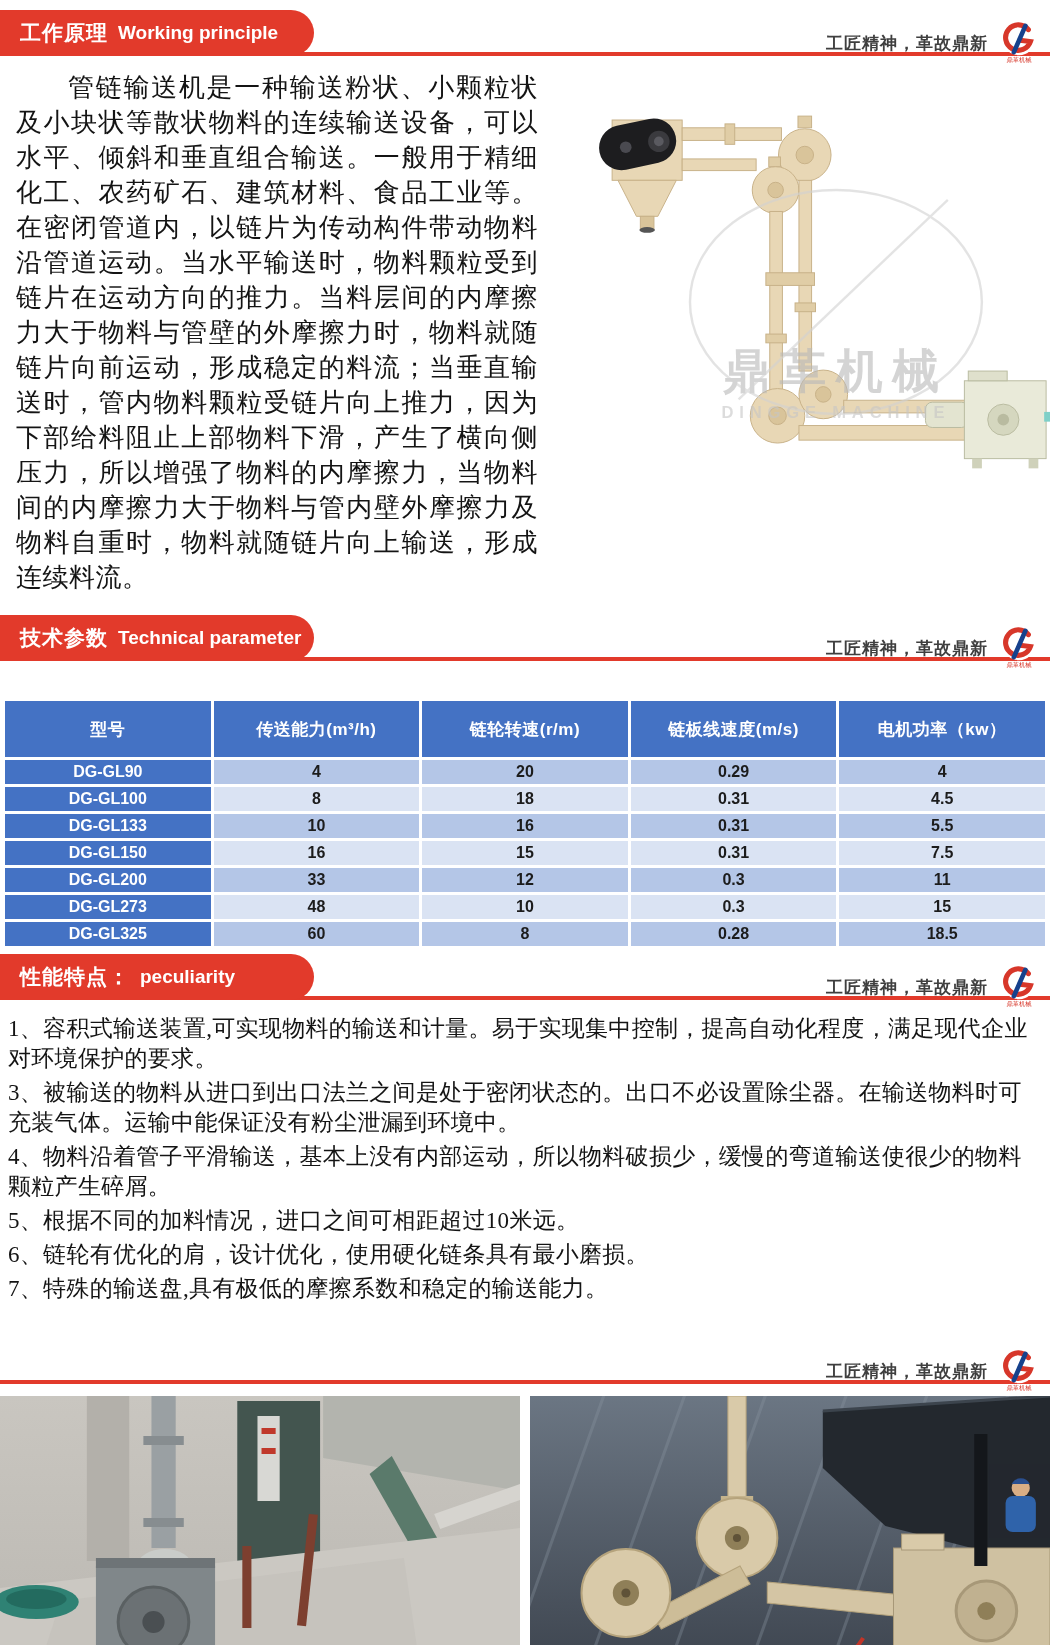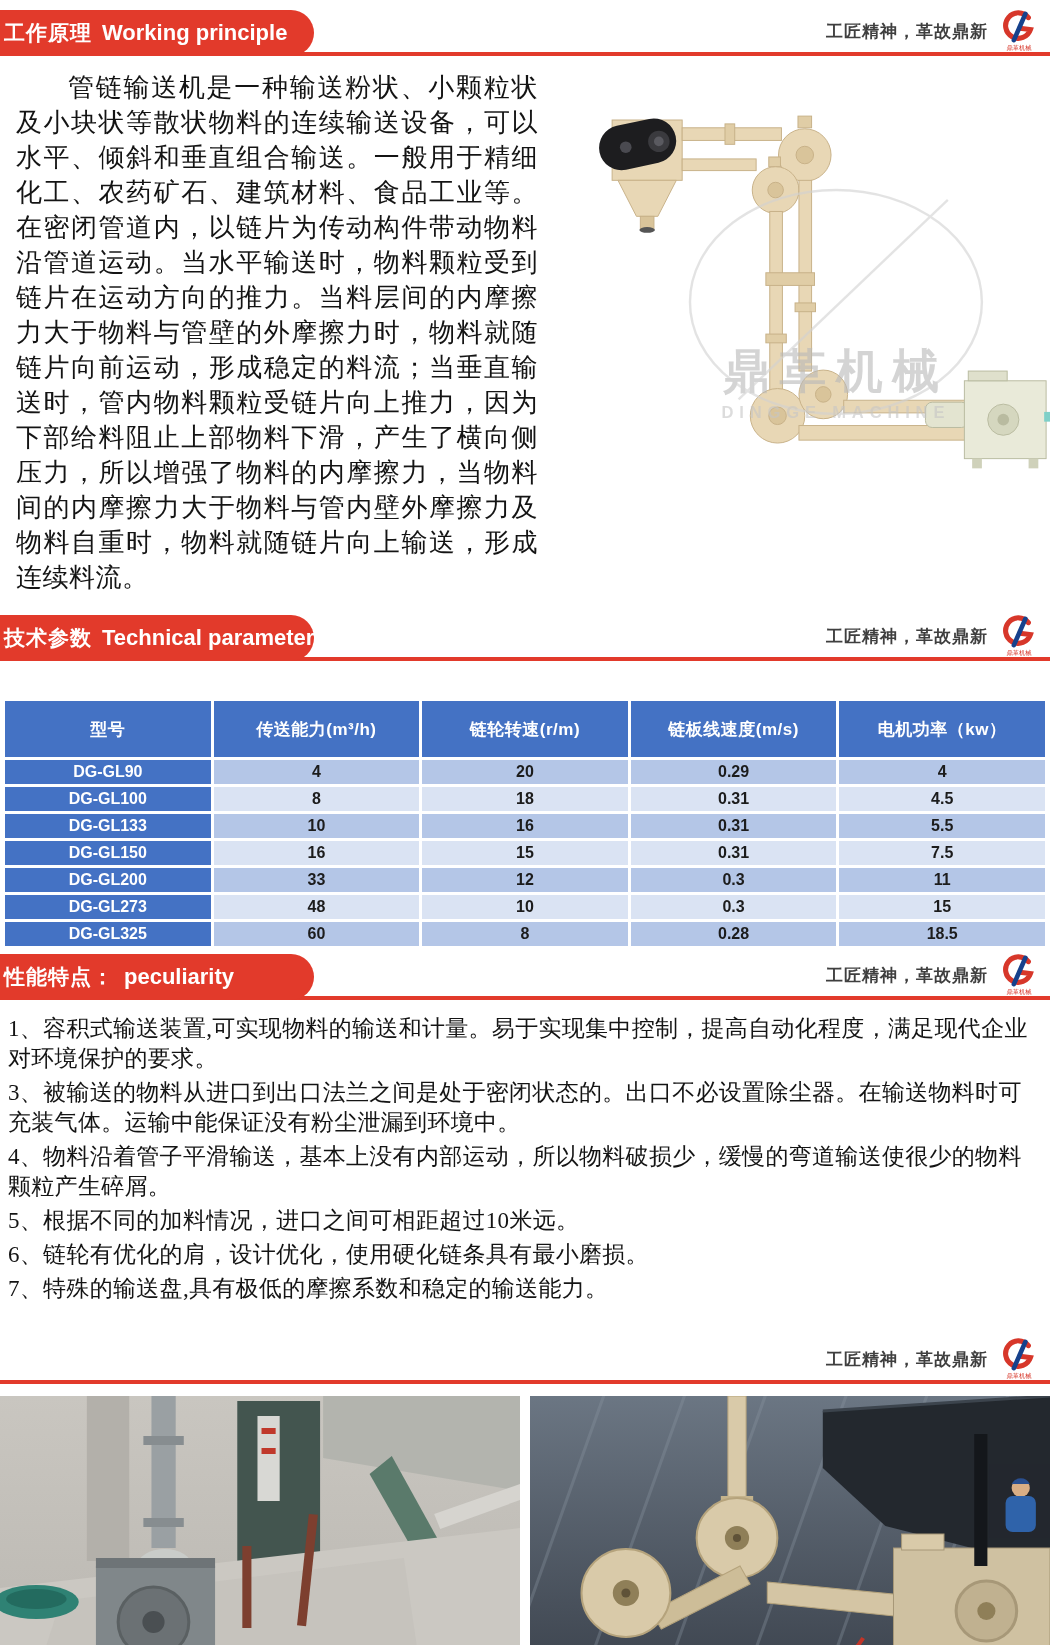--- a/index.html
+++ b/index.html
@@ -12,26 +12,26 @@
   html,body{ background:#ffffff; }
   body{ width:1050px; font-family:"Liberation Sans",sans-serif; }
   .page{ width:1050px; min-height:1645px; background:#fff; overflow:hidden; }
 
   
   .banner-row{ position:relative; height:46px; margin-top:10px; }
   .banner-underline{ position:absolute; left:0; right:0; bottom:0; height:4px; background:var(--red); }
   .banner-pill{
     position:absolute; left:0; top:0; height:46px; width:314px;
     background:var(--red); border-radius:0 23px 23px 0;
-    color:#fff; display:flex; align-items:center; padding-left:4px; gap:10px; z-index:2;
+    color:#fff; display:flex; align-items:center; padding-left:20px; gap:10px; z-index:2;
   }
   .banner-pill .cn{ font-size:21px; font-weight:bold; letter-spacing:1px; white-space:nowrap; }
-  .banner-pill .en{ font-size:22px; font-weight:bold; white-space:nowrap; }
+  .banner-pill .en{ font-size:19px; font-weight:bold; white-space:nowrap; }
   .banner-pill.wide-gap{ gap:24px; }
-  .banner-right{ position:absolute; right:10px; top:0; height:42px; display:flex; align-items:center; gap:10px; z-index:2; }
+  .banner-right{ position:absolute; right:10px; top:12px; height:42px; display:flex; align-items:center; gap:10px; z-index:2; }
   .slogan{ font-size:17px; font-weight:bold; color:#3f3f3f; letter-spacing:1px; white-space:nowrap; }
   .logo{ width:42px; display:flex; flex-direction:column; align-items:center; }
   .logo-mark{ width:34px; height:34px; }
   .logo-caption{ font-size:7px; color:#d7372a; line-height:8px; white-space:nowrap; transform:scale(.9); }
 
   
   .wp-content{ display:flex; padding:14px 0 0 8px;margin-left:8px; }
   .wp-text{
     flex:none; width:522px;
     font-family:"Liberation Serif","DejaVu Serif",serif;

